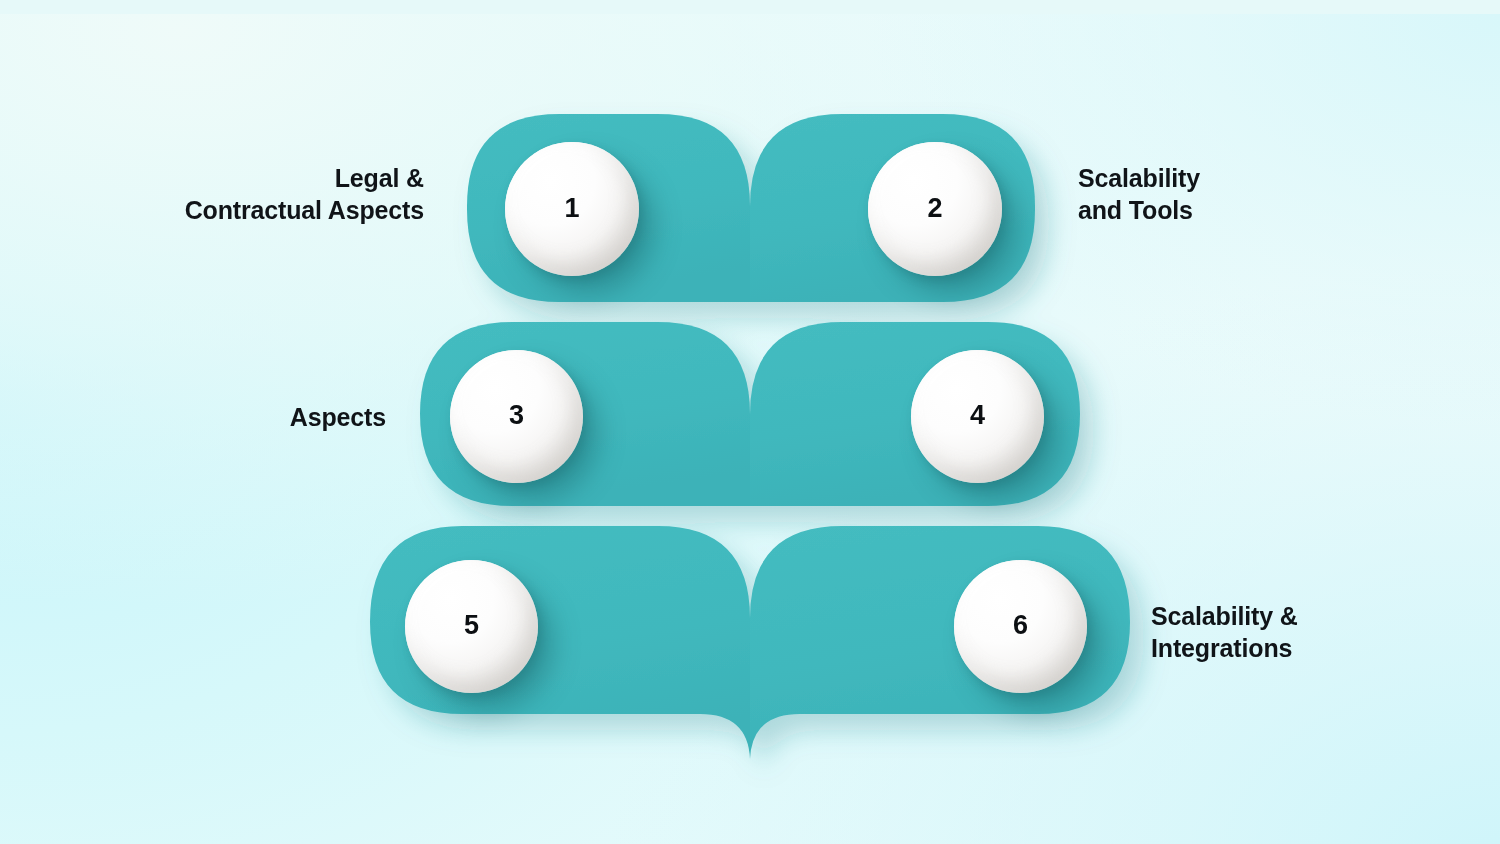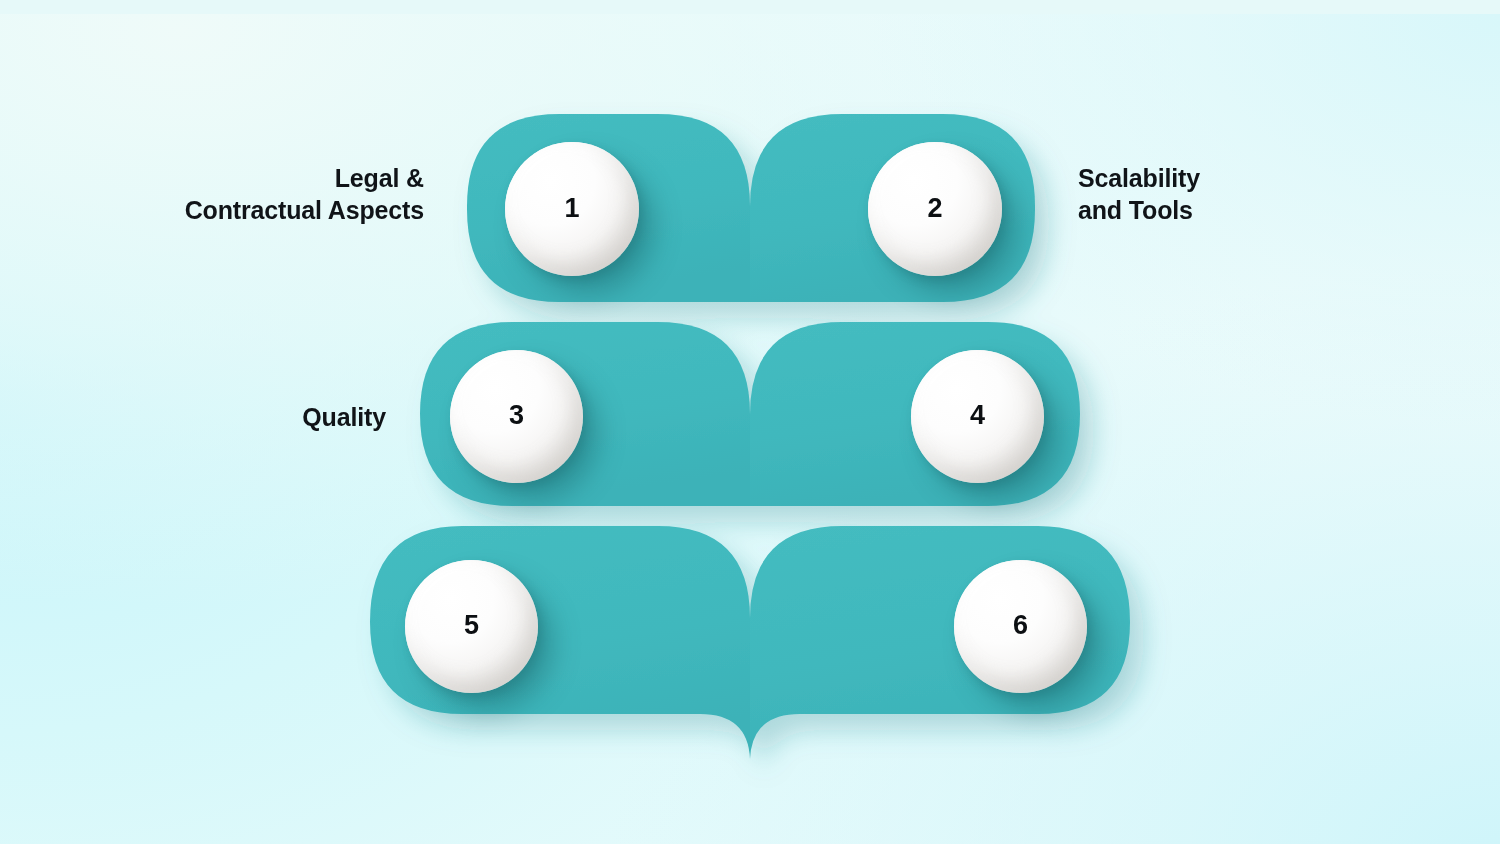--- a/index.html
+++ b/index.html
@@ -108,22 +108,24 @@
 
       <path fill="url(#tealGrad)" d="M 750,745 L 750,604 Q 750,512 842,512 L 1038,512 Q 1130,512 1130,608 Q 1130,700 1038,700 L 800,700 Q 752,700 750,745 Z"></path>
     </g>
   </svg>
 
   <div class="label left" style="right:1076px; top:148px; width:300px;">Legal &amp;
 Contractual Aspects</div>
   <div class="label right" style="left:1078px; top:148px; width:300px;">Scalability
 and Tools</div>
 
-  <div class="label left" style="right:1114px; top:387px; width:300px;">Quality</div>
+  <div class="label left" style="right:1114px; top:387px; width:300px;">Aspects</div>
 
+  <div class="label right" style="left:1151px; top:586px; width:300px;">Scalability &amp;
+Integrations</div>
 
   <div class="sphere" style="left:505px; top:128px; width:134px; height:134px;">
     <span class="num">1</span>
   </div>
   <div class="sphere" style="left:868px; top:128px; width:134px; height:134px;">
     <span class="num">2</span>
   </div>
 
   <div class="sphere" style="left:450px; top:336px; width:133px; height:133px;">
     <span class="num">3</span>

